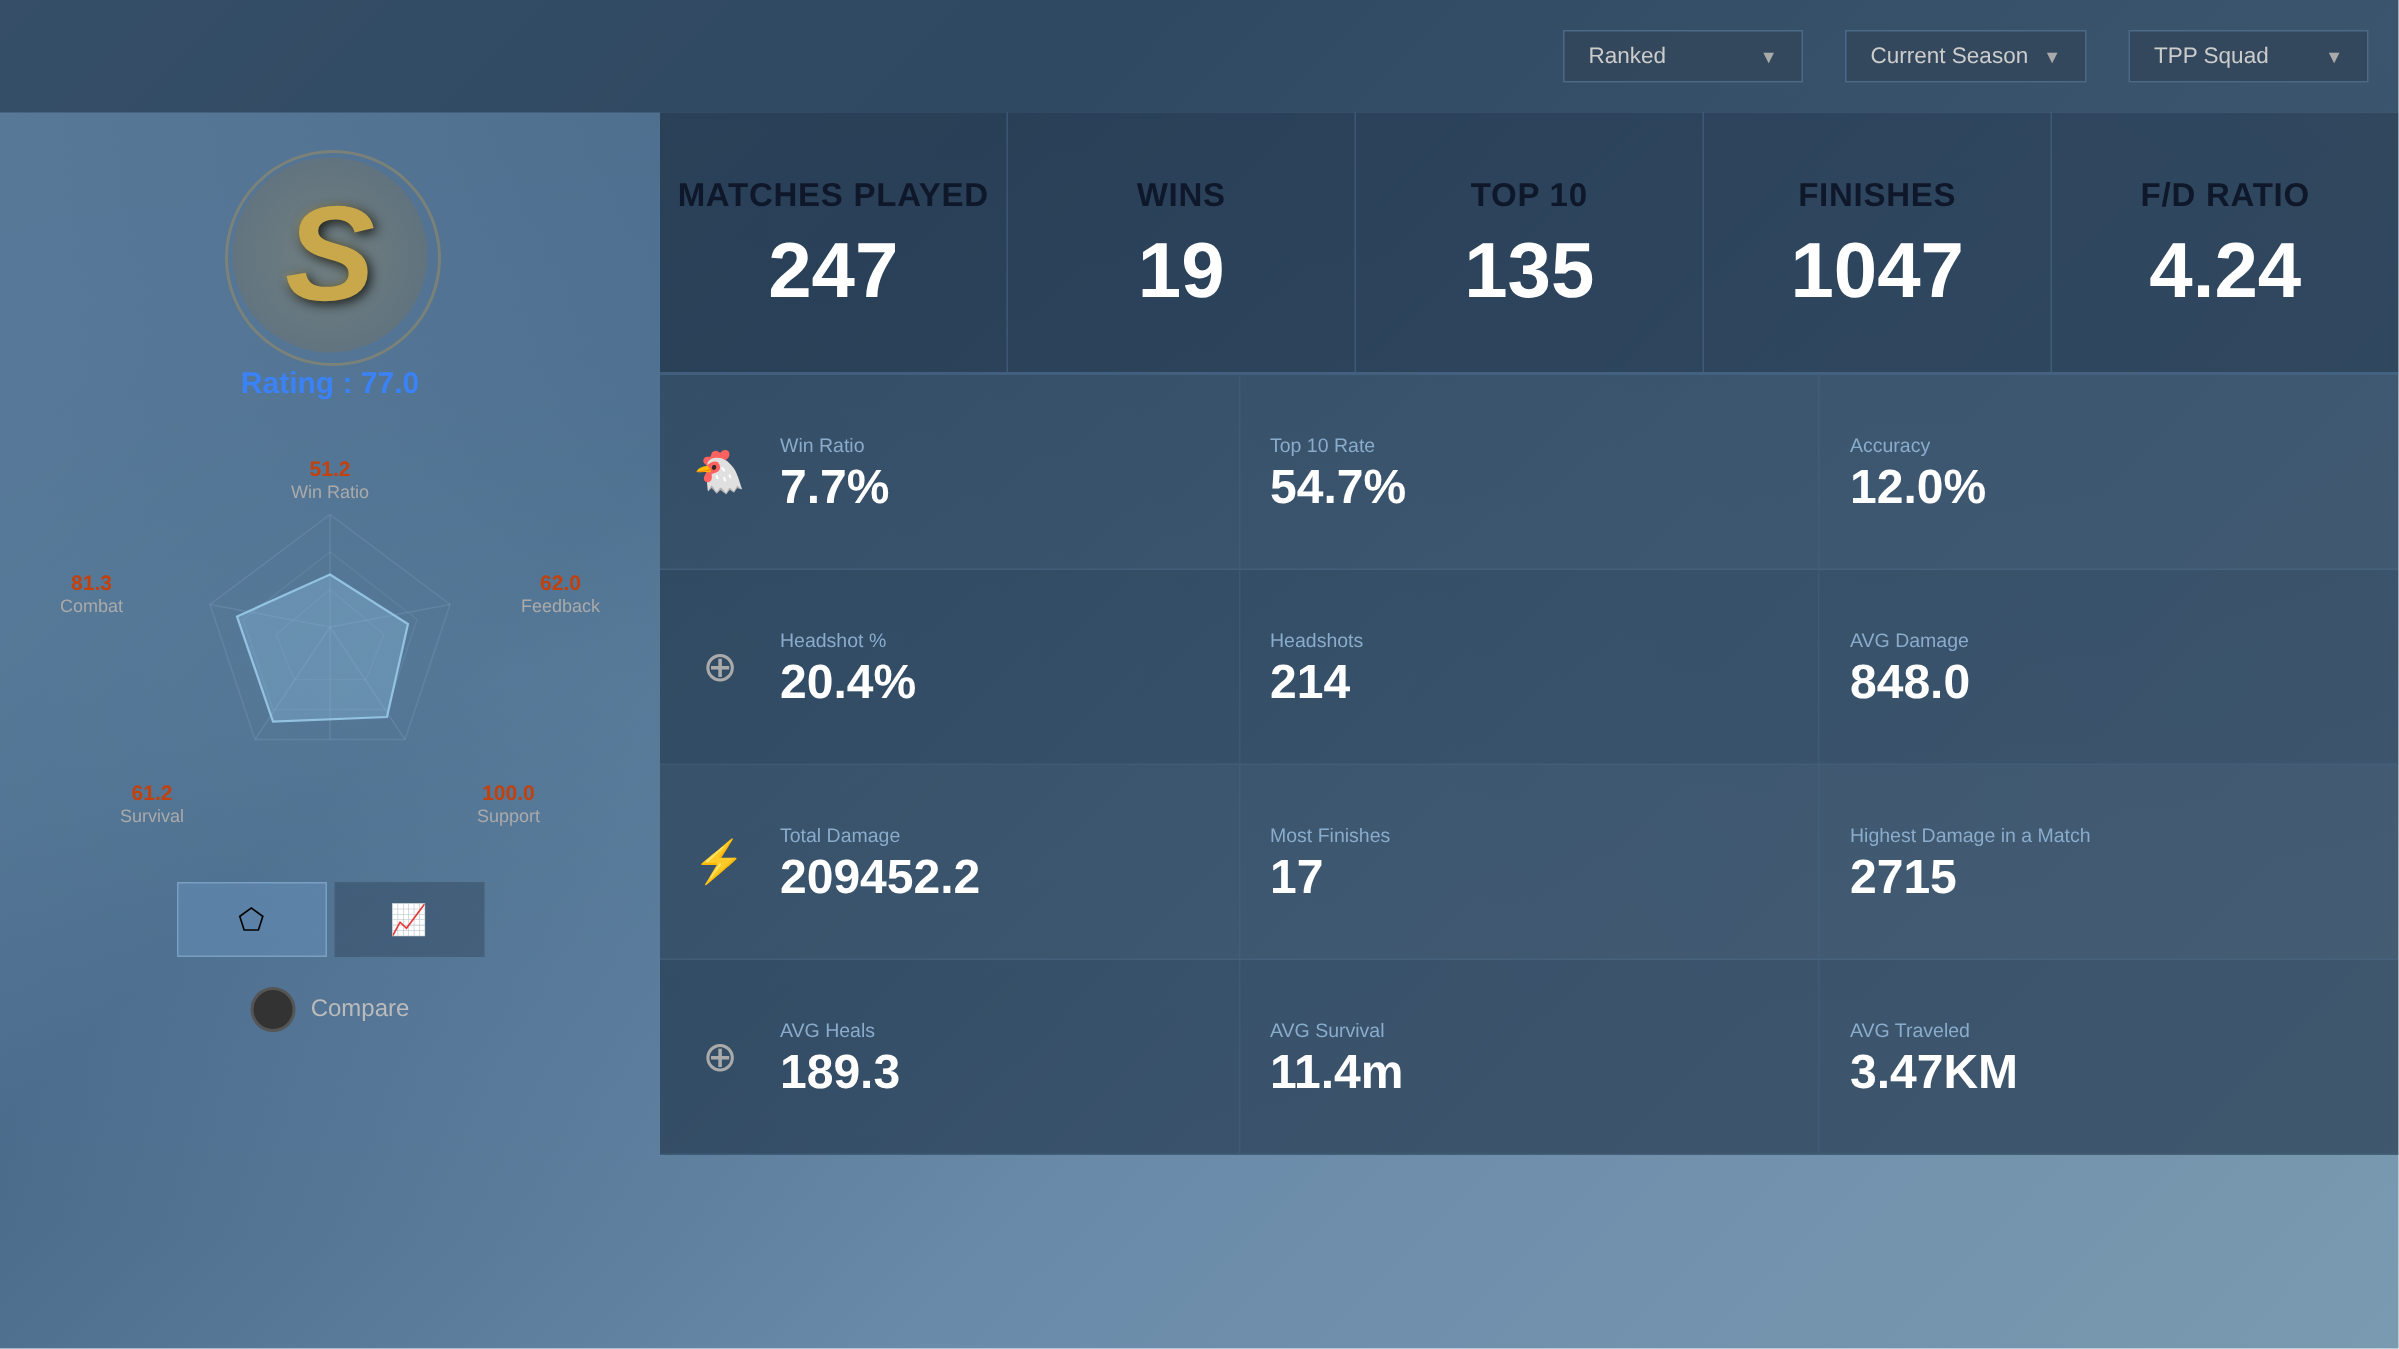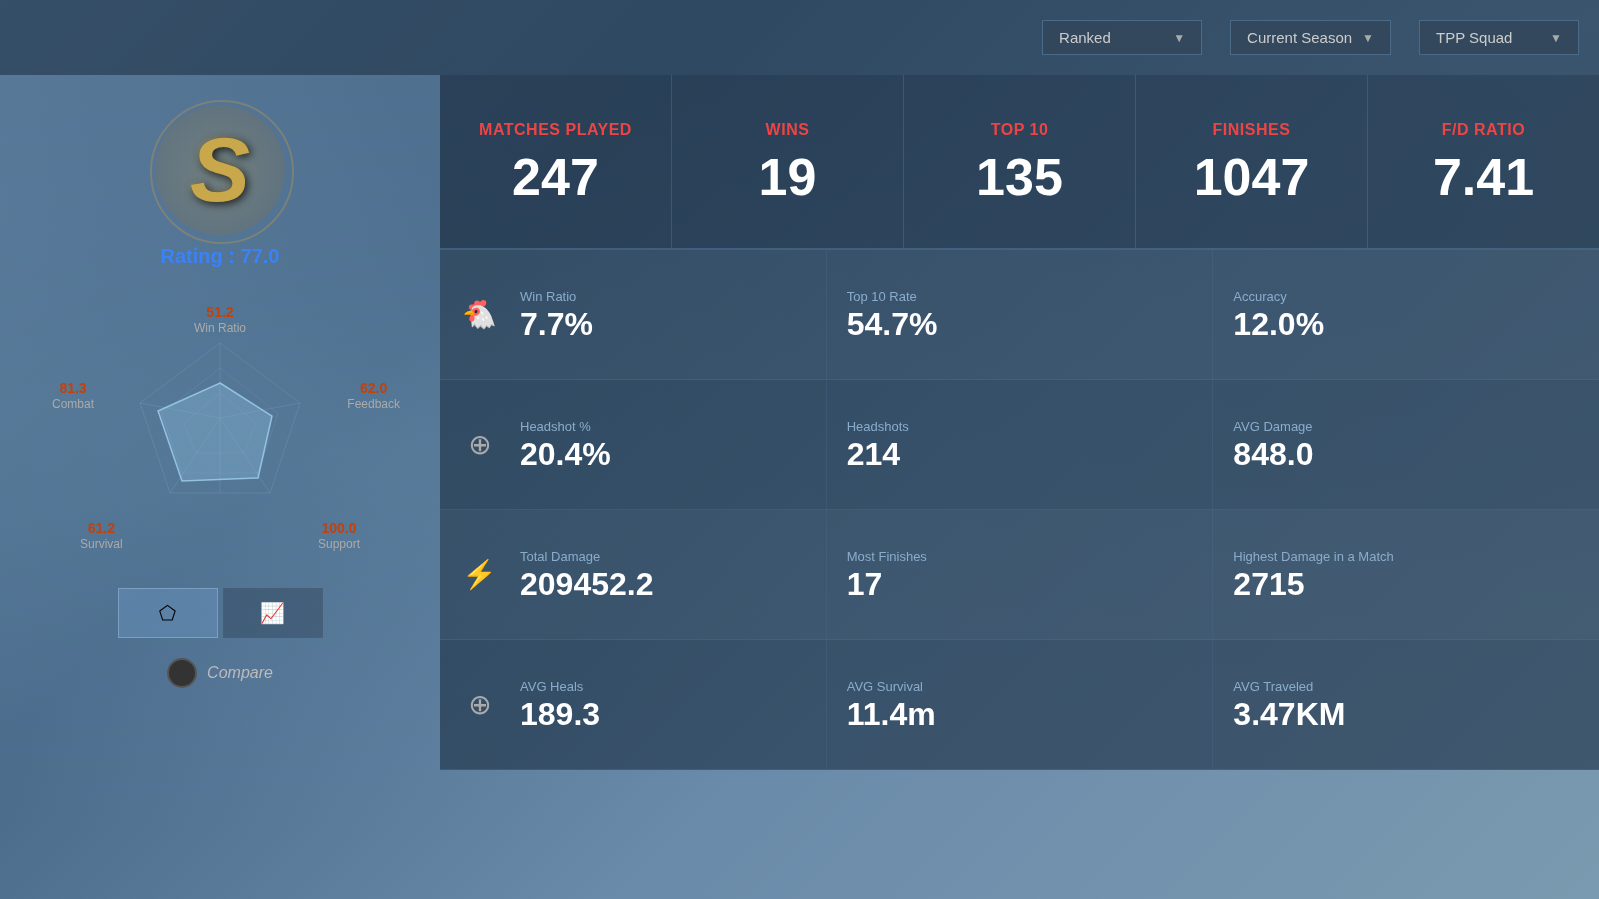--- a/index.html
+++ b/index.html
@@ -177,21 +177,20 @@
       border: 1px solid rgba(80,100,120,0.3);
     }
 
     .compare-row {
       display: flex;
       align-items: center;
       gap: 10px;
       color: #bbb;
       font-size: 16px;
       cursor: pointer;
-      font-style: italic;
     }
 
     .compare-circle {
       width: 30px;
       height: 30px;
       background: #333;
       border-radius: 50%;
       border: 2px solid #555;
     }
 
@@ -220,22 +219,22 @@
       justify-content: center;
       border-right: 1px solid rgba(100,140,180,0.3);
       padding: 15px 10px;
     }
 
     .stat-cell:last-child {
       border-right: none;
     }
 
     .stat-label-top {
-      font-size: 16px;
-      color: #ef4444;
+      font-size: 22px;
+      color: #0f172a;
       font-weight: bold;
       margin-bottom: 12px;
       text-transform: uppercase;
       letter-spacing: 0.5px;
     }
 
     .stat-value-top {
       font-size: 52px;
       font-weight: 900;
       color: #ffffff;
@@ -337,21 +336,21 @@
       <span class="label-name">Feedback</span>
     </div>
     <div class="radar-label label-bottom-right" style="bottom:5px; right:0px;">
       <span class="label-value">100.0</span>
       <span class="label-name">Support</span>
     </div>
     <div class="radar-label label-bottom-left" style="bottom:5px; left:0px;">
       <span class="label-value">61.2</span>
       <span class="label-name">Survival</span>
     </div>
-    <div class="radar-label label-left" style="left:-40px; top:35%;margin-left:12px;">
+    <div class="radar-label label-left" style="left:-40px; top:35%;">
       <span class="label-value">81.3</span>
       <span class="label-name">Combat</span>
     </div>
 
     <svg class="radar-svg" viewBox="0 0 220 200">
 
       <polygon points="110,10 190,70 160,160 60,160 30,70" fill="none" stroke="rgba(150,180,210,0.2)" stroke-width="1"></polygon>
       <polygon points="110,35 168,80 148,140 72,140 52,80" fill="none" stroke="rgba(150,180,210,0.15)" stroke-width="1"></polygon>
       <polygon points="110,60 146,90 134,120 86,120 74,90" fill="none" stroke="rgba(150,180,210,0.15)" stroke-width="1"></polygon>
 
@@ -394,21 +393,21 @@
     <div class="stat-cell">
       <div class="stat-label-top">Top 10</div>
       <div class="stat-value-top">135</div>
     </div>
     <div class="stat-cell">
       <div class="stat-label-top">Finishes</div>
       <div class="stat-value-top">1047</div>
     </div>
     <div class="stat-cell">
       <div class="stat-label-top">F/D Ratio</div>
-      <div class="stat-value-top">7.41</div>
+      <div class="stat-value-top">4.24</div>
     </div>
   </div>
 
   <div class="stats-row">
     <div class="stats-row-section">
       <div class="row-icon">🐔</div>
       <div class="row-text">
         <span class="row-label">Win Ratio</span>
         <span class="row-value">7.7%</span>
       </div>

